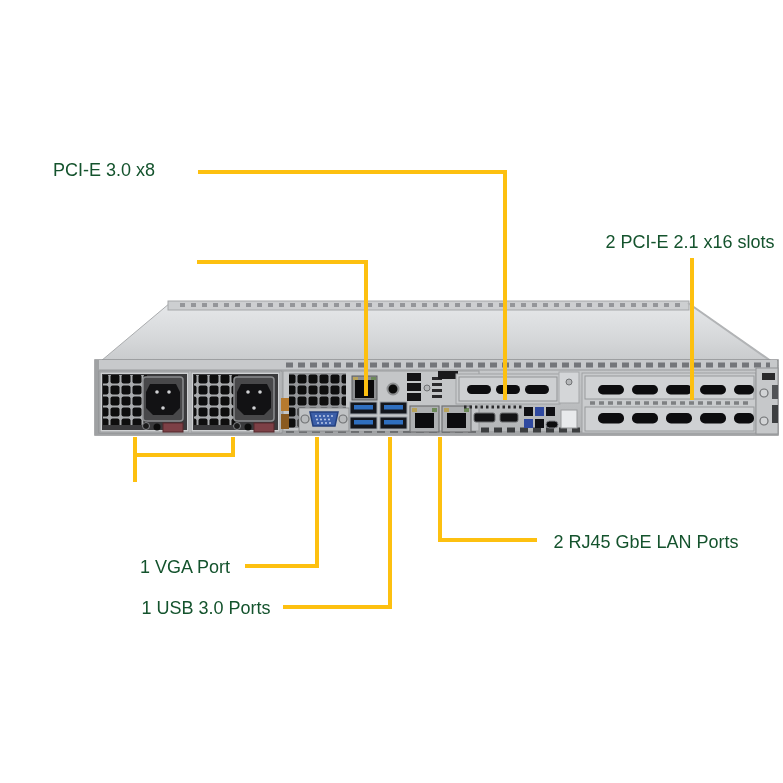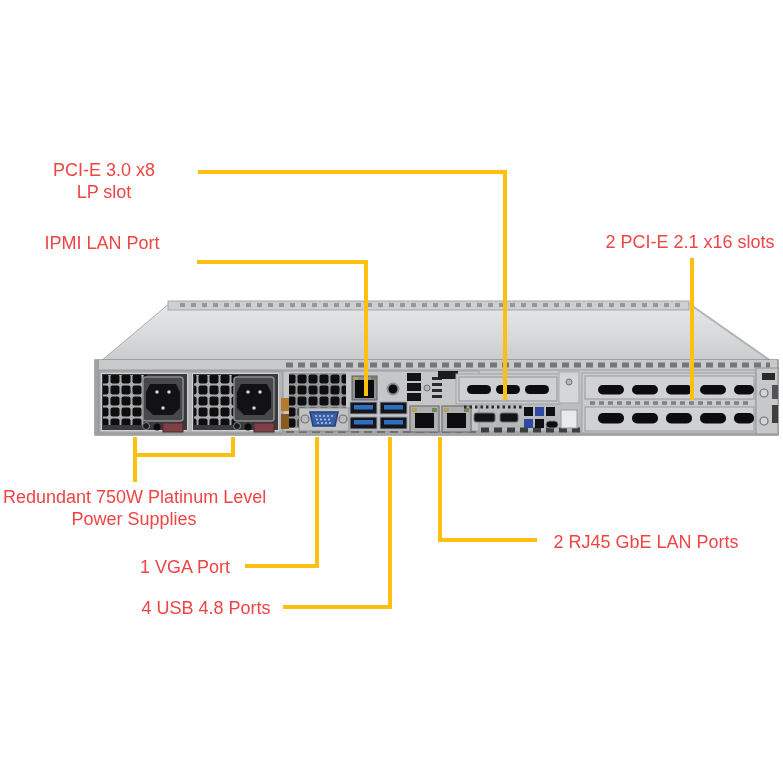--- a/index.html
+++ b/index.html
@@ -3,21 +3,21 @@
 <meta charset="utf-8">
 <style>
   html,body{margin:0;padding:0;background:#ffffff;}
   #canvas{
     position:relative;width:783px;height:783px;background:#ffffff;overflow:hidden;
     font-family:"Liberation Sans", sans-serif;
   }
   .label{
     position:absolute;
     font-size:18px;line-height:22px;
-    color:#ef4444;text-align:center;
+    color:#14532d;text-align:center;
     letter-spacing:0px;white-space:nowrap;
   }
   .label span{display:block;}
   svg{position:absolute;left:0;top:0;}
 </style>
 </head>
 <body>
 
 <div id="canvas">
 
@@ -232,41 +232,35 @@
       <line x1="692" y1="258" x2="692" y2="400"></line>
       <path d="M135,482 L135,437 M135,455 L233,455 L233,437"></path>
       <polyline points="245,566 317,566 317,437"></polyline>
       <polyline points="283,607 390,607 390,437"></polyline>
       <polyline points="440,437 440,540 537,540"></polyline>
     </g>
   </svg>
 
   <div class="label" style="left:19px;top:159px;width:170px;">
     <span>PCI-E 3.0 x8</span>
-    <span>LP slot</span>
   </div>
 
   <div class="label" style="left:12px;top:232px;width:180px;">
-    <span>IPMI LAN Port</span>
   </div>
 
   <div class="label" style="left:597px;top:231px;width:186px;">
     <span>2 PCI-E 2.1 x16 slots</span>
   </div>
 
-  <div class="label" style="left:3px;top:486px;width:262px;">
-    <span>Redundant 750W Platinum Level</span>
-    <span>Power Supplies</span>
-  </div>
 
   <div class="label" style="left:95px;top:556px;width:180px;">
     <span>1 VGA Port</span>
   </div>
 
   <div class="label" style="left:96px;top:597px;width:220px;">
-    <span>4 USB 4.8 Ports</span>
+    <span>1 USB 3.0 Ports</span>
   </div>
 
   <div class="label" style="left:548px;top:531px;width:196px;">
     <span>2 RJ45 GbE LAN Ports</span>
   </div>
 
 </div>
 
 </body></html>

